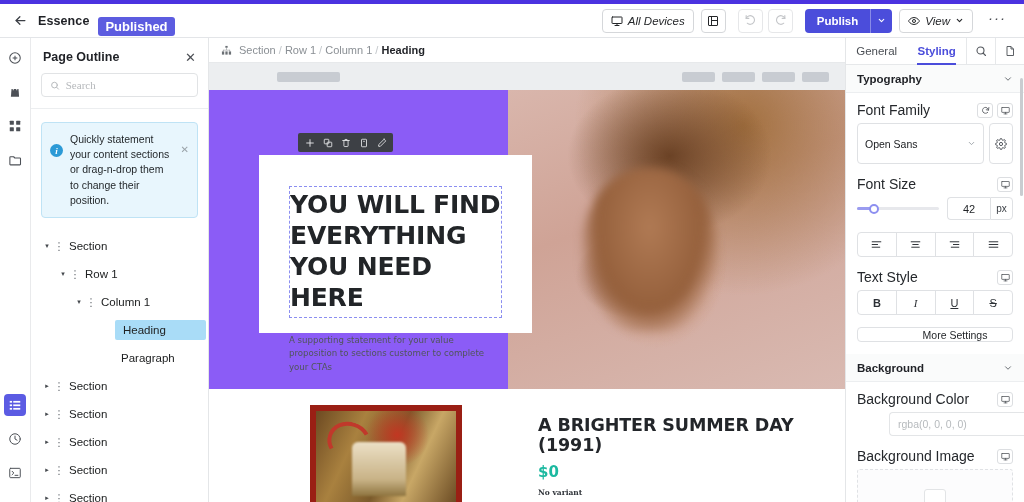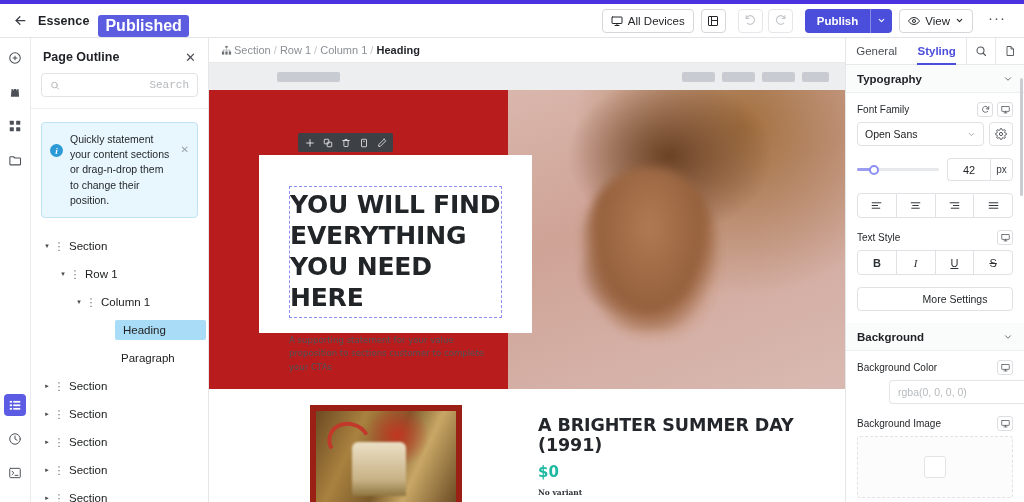--- a/index.html
+++ b/index.html
@@ -24,28 +24,28 @@
     display: flex; align-items: center;
     padding: 0 10px 0 8px;
   }
   .back-btn {
     width: 24px; height: 24px; display: flex; align-items: center; justify-content: center;
     color: #3b3f45; cursor: pointer; border-radius: 3px;
   }
   .site-name { font-size: 12.5px; font-weight: 700; color: #1f2126; margin-left: 6px; letter-spacing: .1px; }
   .badge-published {
     margin-left: 9px; background: #5c5ce0; color: #fff;
-    font-size: 16px; font-weight: 700; padding: 3px 7px 3px 7px; border-radius: 3px; line-height: 1; margin-top: 11px;
+    font-size: 13px; font-weight: 700; padding: 3px 7px 3px 7px; border-radius: 3px; line-height: 1; margin-top: 11px;
   }
   .topbar-spacer { flex: 1 1 auto; }
   .tb-group { display: flex; align-items: center; gap: 7px; }
   .tb-btn {
     height: 24px; border: 1px solid #d5d7da; border-radius: 4px; background: #fff;
     display: flex; align-items: center; gap: 5px; padding: 0 8px;
-    font-size: 11.5px; color: #242629; cursor: pointer; white-space: nowrap;
+    font-size: 11.5px; color: #242629; cursor: pointer; white-space: nowrap; font-style: italic;
   }
   .tb-btn.icon-only { width: 25px; padding: 0; justify-content: center; }
   .tb-btn.ghost { border-color: #e6e7e9; color: #c3c5c8; cursor: default; }
   .tb-btn.more { border: none; font-size: 15px; color: #4a4d52; letter-spacing: 1px; padding-bottom: 7px; }
   .tb-publish {
     height: 24px; display: flex; align-items: stretch; border-radius: 4px; overflow: hidden;
     background: #4b4ddb; cursor: pointer;
   }
   .tb-publish .lbl { display: flex; align-items: center; padding: 0 12px; color: #fff; font-size: 11.5px; font-weight: 600; }
   .tb-publish .caret { display: flex; align-items: center; justify-content: center; width: 22px; border-left: 1px solid rgba(255,255,255,.35); color: #fff; font-size: 9px; }
@@ -74,21 +74,21 @@
   .outline-head { padding: 12px 12px 9px 12px; display: flex; align-items: center; }
   .outline-title { font-size: 12.5px; font-weight: 700; color: #1f2126; }
   .outline-close { margin-left: auto; color: #4b4e54; font-size: 13px; cursor: pointer; line-height: 1; }
   .search-wrap { padding: 0 10px 11px 10px; }
   .search-box {
     height: 24px; border: 1px solid #e1e3e5; border-radius: 4px; display: flex; align-items: center;
     padding: 0 8px; gap: 6px; background: #fff;
   }
   .search-box input {
     border: none; outline: none; font-size: 11px; color: #6d7175; width: 100%;
-    font-family: Liberation Mono, monospace; background: transparent; text-align: right;
+    font-family: Liberation Serif, serif; background: transparent;
   }
   .search-box input::placeholder { color: #b5b8bb; }
   .outline-scroll { flex: 1 1 auto; overflow: hidden; border-top: 1px solid #eceef0; padding-top: 10px; }
   .tip-card {
     margin: 3px 10px 12px 10px; background: #e8f6fd; border: 1px solid #bfe3f5; border-radius: 4px;
     display: flex; align-items: flex-start; padding: 9px 8px 9px 8px; gap: 7px; position: relative;
   }
   .tip-dot {
     width: 13px; height: 13px; border-radius: 50%; background: #2c9ad6; color: #fff;
     font-size: 9px; font-weight: 700; display: flex; align-items: center; justify-content: center;
@@ -106,38 +106,38 @@
   .tree-row .lbl { padding-left: 4px; }
   .tree-row.selected .lbl {
     background: #a9dcf7; border-radius: 2px; padding: 4px 40px 4px 6px; margin-left: 2px;
   }
   .tree-row.leaf .lbl { padding-left: 8px; }
 
   
   .canvas { flex: 1 1 auto; display: flex; flex-direction: column; min-width: 0; background: #fff; }
   .breadcrumb {
     height: 25px; flex: 0 0 25px; border-bottom: 1px solid #e7e9eb; background: #fff;
-    display: flex; align-items: center; padding: 0 12px; font-size: 11px; color: #8a8f94;
+    display: flex; align-items: center; padding: 0 12px; gap: 5px; font-size: 11px; color: #8a8f94;
   }
   .breadcrumb .bc-item { cursor: pointer; }
   .breadcrumb .bc-item.current { color: #1f2126; font-weight: 700; }
   .breadcrumb .sep { color: #c2c6ca; }
   .bc-icon { color: #6b7075; display: flex; align-items: center; margin-right: 2px; }
 
   .stage { flex: 1 1 auto; position: relative; overflow: hidden; background: #fff; }
 
   
   .site-nav { height: 27px; background: #eceef0; display: flex; align-items: center; padding: 0 16px; }
   .nav-logo { width: 63px; height: 10px; background: #c8ccd2; border-radius: 2px; margin-left: 52px; }
   .nav-links { margin-left: auto; display: flex; gap: 7px; }
   .nav-link-blk { width: 33px; height: 10px; background: #c8ccd2; border-radius: 2px; }
   .nav-link-blk.short { width: 27px; }
 
   
-  .hero { position: relative; height: 299px; background: #b91c1c; overflow: hidden; }
+  .hero { position: relative; height: 299px; background: #8b5cf6; overflow: hidden; }
   .hero-photo {
     position: absolute; right: 0; top: 0; width: 53%; height: 100%;
     background:
       radial-gradient(ellipse 30% 24% at 38% 62%, #8c5a3d 0%, rgba(140,90,61,0) 60%),
       radial-gradient(ellipse 46% 40% at 48% 22%, #6b4225 0%, rgba(107,66,37,0) 66%),
       radial-gradient(circle at 70% 12%, #a2703f 0%, rgba(162,112,63,0) 48%),
       radial-gradient(ellipse 34% 46% at 44% 58%, #c98f6a 0%, rgba(201,143,106,0) 62%),
       linear-gradient(160deg, #d9b6ac 0%, #cfa396 40%, #d9bab2 100%);
   }
   .hero-photo::after {
@@ -223,28 +223,28 @@
   .insp-scroll { flex: 1 1 auto; overflow: hidden; }
   .sec-head {
     height: 28px; display: flex; align-items: center; padding: 0 11px;
     font-size: 11.5px; font-weight: 700; color: #1f2126; background: #fafbfb;
     border-bottom: 1px solid #eceef0; cursor: pointer;
   }
   .sec-head .chev { margin-left: auto; color: #6b7075; font-size: 9px; }
   .sec-body { padding: 9px 11px 10px 11px; }
   .field { margin-bottom: 12px; }
   .field-row { display: flex; align-items: center; margin-bottom: 5px; }
-  .field-label { font-size: 10px; color: #25282c; }
+  .field-label { font-size: 14px; color: #25282c; }
   .field-acts { margin-left: auto; display: flex; gap: 4px; align-items: center; }
   .mini-btn {
     width: 16px; height: 15px; border: 1px solid #dcdee1; border-radius: 3px; background: #fff;
     display: flex; align-items: center; justify-content: center; color: #5c6065; cursor: pointer;
   }
   .select-box {
-    height: 24px; border: 1px solid #dfe1e4; border-radius: 4px; display: flex; align-items: center;
+    height: 41px; border: 1px solid #dfe1e4; border-radius: 4px; display: flex; align-items: center;
     padding: 0 7px; font-size: 10.5px; color: #202225; background: #fff; cursor: pointer;
   }
   .select-box .chev { margin-left: auto; color: #9aa0a6; font-size: 9px; }
   .select-row { display: flex; gap: 5px; align-items: stretch; }
   .select-row .select-box { flex: 1 1 auto; }
   .gear-btn {
     width: 24px; flex: 0 0 24px; border: 1px solid #dfe1e4; border-radius: 4px; background: #fff;
     display: flex; align-items: center; justify-content: center; color: #4c5056; cursor: pointer;
   }
   .size-row { display: flex; align-items: center; gap: 8px; }
@@ -268,21 +268,21 @@
   }
   .btn-group { display: flex; }
   .btn-group .gbtn {
     flex: 1 1 0; height: 25px; border: 1px solid #dfe1e4; background: #fff;
     display: flex; align-items: center; justify-content: center; cursor: pointer;
     color: #2c3035; font-size: 11px; margin-left: -1px;
   }
   .btn-group .gbtn:first-child { margin-left: 0; border-radius: 4px 0 0 4px; }
   .btn-group .gbtn:last-child { border-radius: 0 4px 4px 0; }
   .more-settings {
-    height: 24px; width: 100%; border: 1px solid #dfe1e4; border-radius: 4px; background: #fff;
+    height: 15px; width: 100%; border: 1px solid #dfe1e4; border-radius: 4px; background: #fff;
     font-size: 10.5px; color: #1f2225; cursor: pointer; display: flex; align-items: center; justify-content: center;
     font-family: "Liberation Sans", sans-serif;
     padding-left: 40px;
   }
   .color-row { display: flex; align-items: stretch; }
   .color-input {
     flex: 1 1 auto; height: 24px; border: 1px solid #e3e5e7; border-right: none; border-radius: 4px 0 0 4px;
     font-size: 10.5px; color: #b6babd; padding: 0 8px; outline: none;
     font-family: "Liberation Sans", sans-serif; background: #fff; margin-left: 32px;
   }
@@ -668,20 +668,32 @@
               <div class="gear-btn">
                 <svg width="12" height="12" viewBox="0 0 24 24" fill="none" stroke="currentColor" stroke-width="1.9">
                     <circle cx="12" cy="12" r="3.2"></circle>
                     <path d="M19.4 15a1.6 1.6 0 0 0 .3 1.8l.1.1a2 2 0 1 1-2.8 2.8l-.1-.1a1.6 1.6 0 0 0-1.8-.3 1.6 1.6 0 0 0-1 1.5V21a2 2 0 1 1-4 0v-.1A1.6 1.6 0 0 0 9 19.4a1.6 1.6 0 0 0-1.8.3l-.1.1a2 2 0 1 1-2.8-2.8l.1-.1a1.6 1.6 0 0 0 .3-1.8 1.6 1.6 0 0 0-1.5-1H3a2 2 0 1 1 0-4h.1A1.6 1.6 0 0 0 4.6 9a1.6 1.6 0 0 0-.3-1.8l-.1-.1a2 2 0 1 1 2.8-2.8l.1.1a1.6 1.6 0 0 0 1.8.3H9a1.6 1.6 0 0 0 1-1.5V3a2 2 0 1 1 4 0v.1a1.6 1.6 0 0 0 1 1.5 1.6 1.6 0 0 0 1.8-.3l.1-.1a2 2 0 1 1 2.8 2.8l-.1.1a1.6 1.6 0 0 0-.3 1.8V9a1.6 1.6 0 0 0 1.5 1H21a2 2 0 1 1 0 4h-.1a1.6 1.6 0 0 0-1.5 1z"></path>
                   </svg>
               </div>
             </div>
           </div>
 
           <div class="field">
+            <div class="field-row">
+              <span class="field-label">Font Size</span>
+              <span class="field-acts">
+                <span class="mini-btn">
+                  <svg width="9" height="9" viewBox="0 0 24 24" fill="none" stroke="currentColor" stroke-width="2.2" stroke-linecap="round">
+                      <rect x="2" y="4" width="20" height="13" rx="1"></rect>
+                      <line x1="8" y1="21" x2="16" y2="21"></line>
+                      <line x1="12" y1="17" x2="12" y2="21"></line>
+                    </svg>
+                </span>
+              </span>
+            </div>
             <div class="size-row">
               <div class="slider">
                 <div class="track"></div>
                 <div class="fill"></div>
                 <div class="knob"></div>
               </div>
               <div class="num-unit">
                 <input class="num-input" type="text" value="42" style="">
                 <div class="unit-box">px</div>
               </div>

